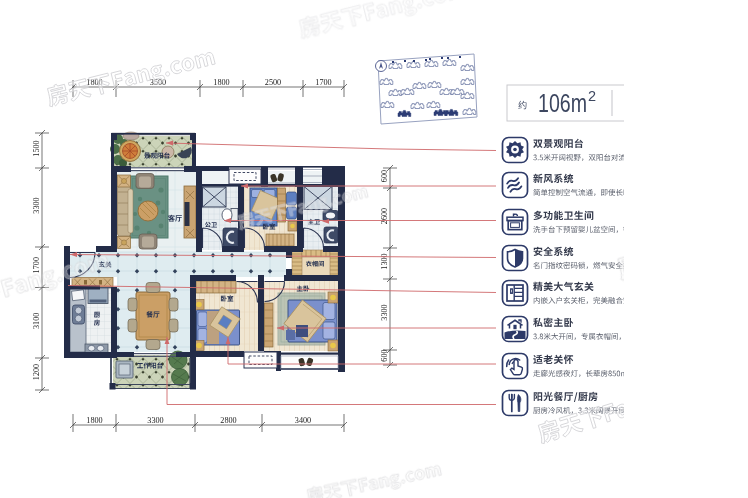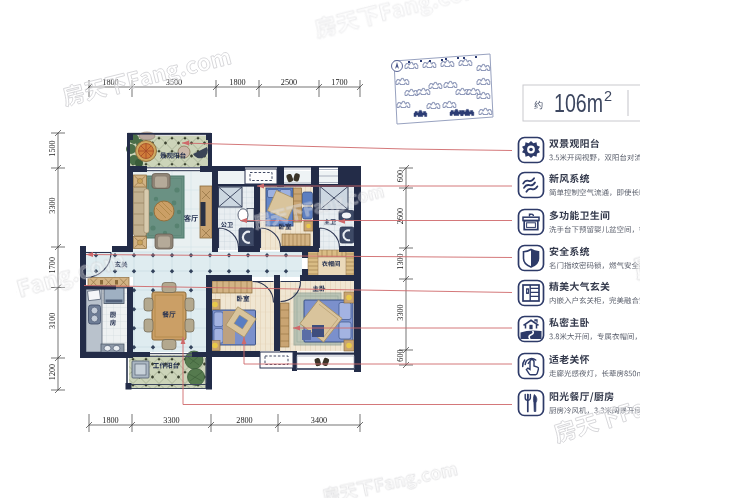--- a/index.html
+++ b/index.html
@@ -1,14 +1,14 @@
 <!DOCTYPE html>
 <html><head><meta charset="utf-8"><style>
 html,body{margin:0;padding:0;background:#fff;}
-#page{width:624px;height:498px;position:relative;overflow:hidden;background:#fff;margin-left:16px;}
+#page{width:624px;height:498px;position:relative;overflow:hidden;background:#fff;}
 </style></head><body>
 <div id="page">
 <svg width="748" height="498" viewBox="0 0 748 498" xmlns="http://www.w3.org/2000/svg">
 <defs>
 <pattern id="pGreen" width="13" height="13" patternUnits="userSpaceOnUse">
 <rect width="13" height="13" fill="#ccd4b9"></rect>
 <path d="M0 6.5 L6.5 0 L13 6.5 L6.5 13 Z" fill="none" stroke="#8e9a7c" stroke-width="0.55"></path>
 <path d="M6.5 -1.7 l1.7 1.7 l-1.7 1.7 l-1.7 -1.7 Z M6.5 11.3 l1.7 1.7 l-1.7 1.7 l-1.7 -1.7 Z M-0.2 6.5 l1.7 1.7 l-1.7 1.7 Z M13.2 6.5 l-1.7 1.7 l1.7 1.7 Z" fill="#39402e" stroke="none"></path>
 </pattern>
 <pattern id="pBath" width="5.5" height="5.5" patternUnits="userSpaceOnUse">

